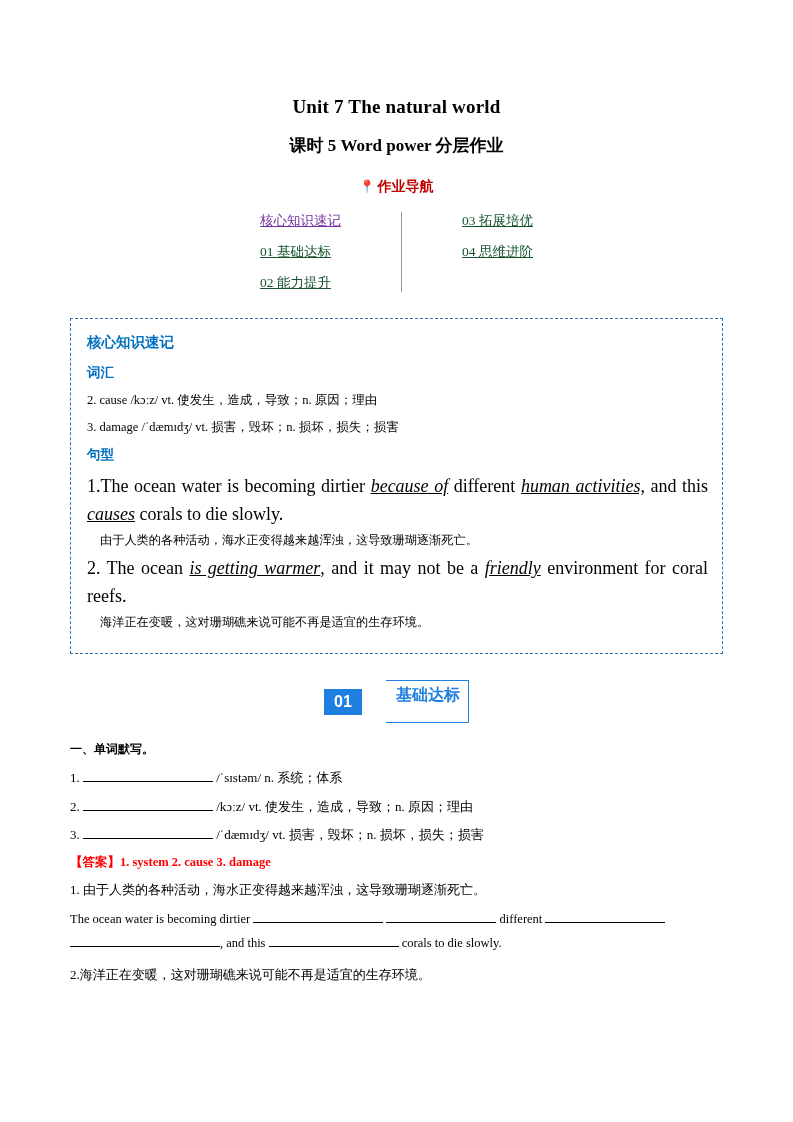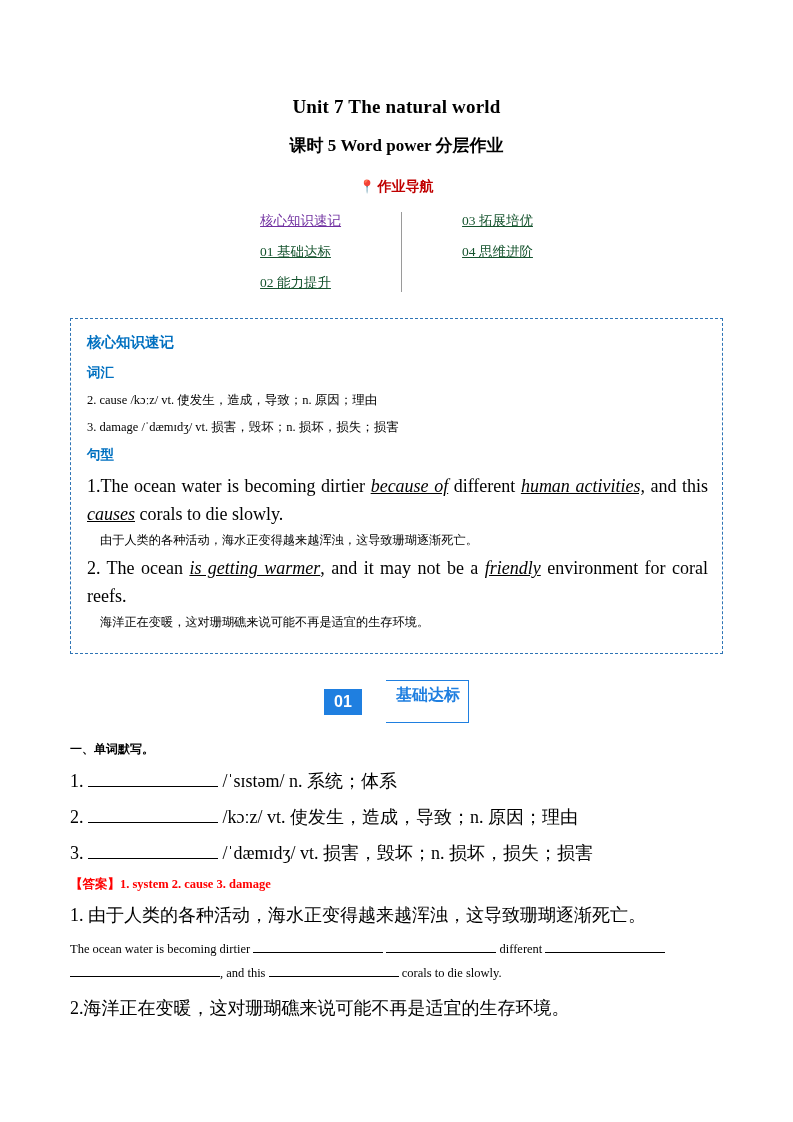--- a/index.html
+++ b/index.html
@@ -158,21 +158,21 @@
     align-items: center;
   }
   
   .q-head {
     font-weight: bold;
     font-size: 12px;
     font-family: "Liberation Sans", sans-serif;
     margin: 12px 0 10px 0;
   }
   .q-line {
-    font-size: 18px;
+    font-size: 13px;
     margin: 9px 0;
     line-height: 1.5;
   }
   .blank-l { display: inline-block; border-bottom: 1px solid #000; width: 130px; }
   .answer {
     color: #ff0000;
     font-weight: bold;
     font-size: 12.5px;
     margin: 9px 0;
   }

